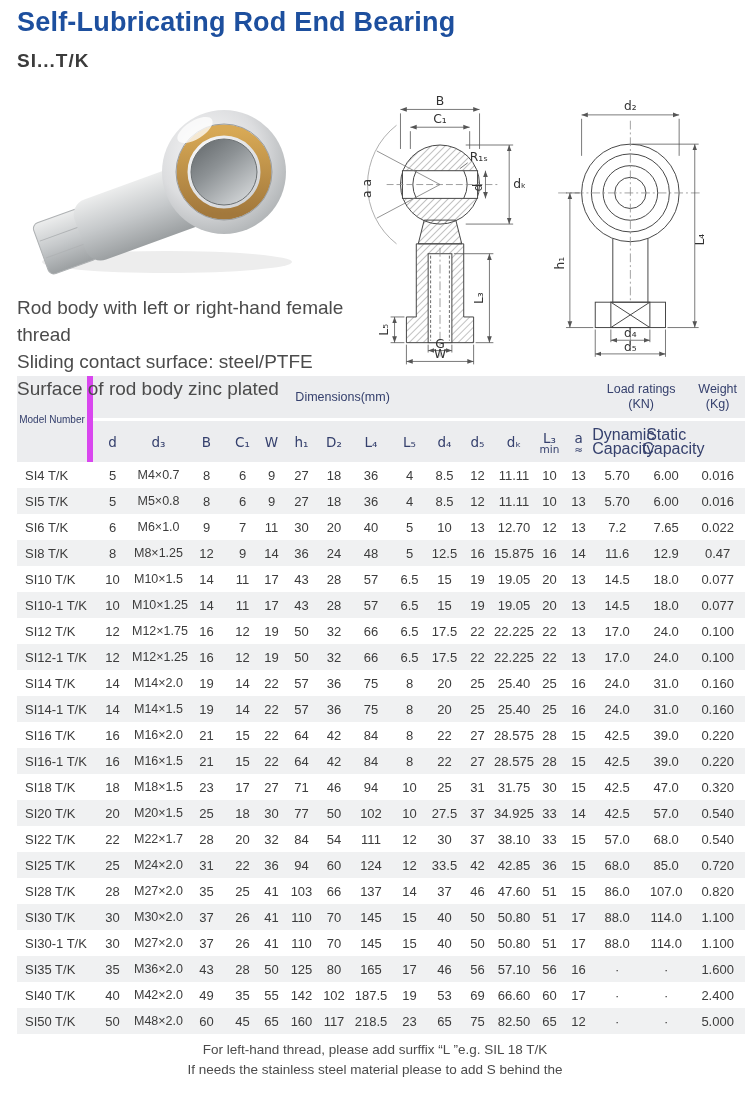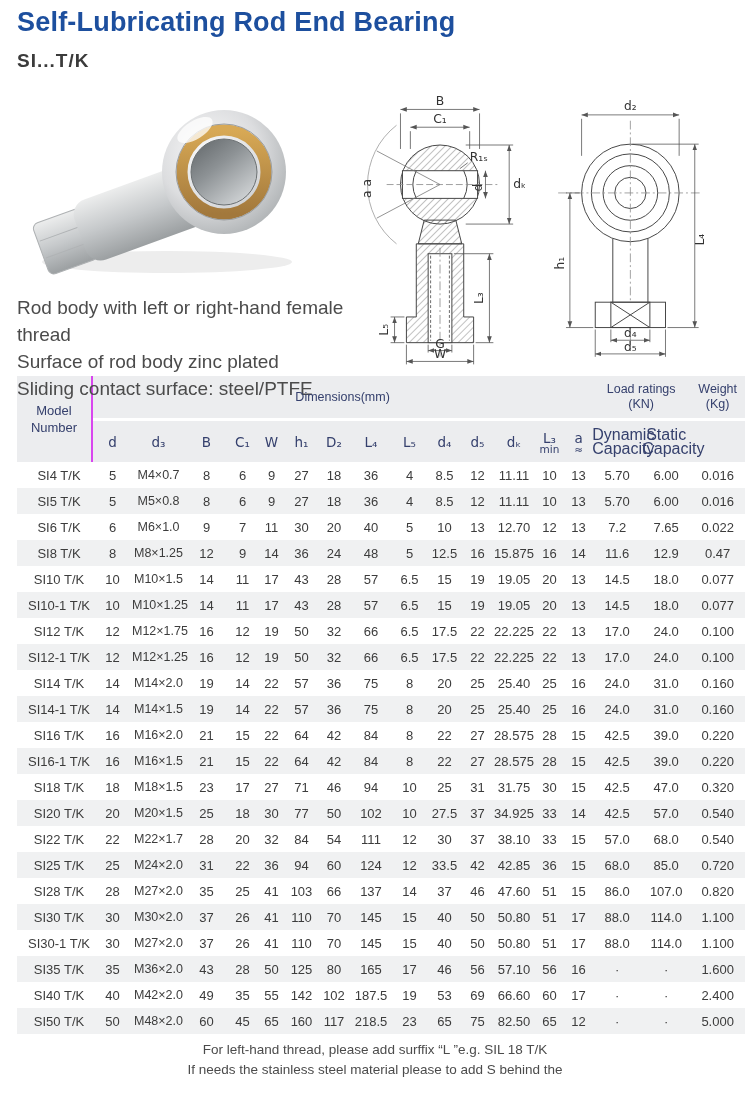--- a/index.html
+++ b/index.html
@@ -16,27 +16,27 @@
   .photo-wrap{width:320px;height:190px;}
   .desc{margin-top:10px;}
   .desc p{margin:0;font-size:19px;line-height:27px;color:#4b4b4b;}
   .drawing{display:block;}
   .dim-text{font-size:12.5px;fill:#333;font-family:"DejaVu Sans","Liberation Sans",sans-serif;}
   table.spec{margin-top:10px;width:728px;border-collapse:separate;border-spacing:0;
              table-layout:fixed;}
   table.spec th{background:#ecedef;color:#35406d;font-weight:normal;vertical-align:middle;
                 text-align:center;padding:0;}
   th.group{font-size:12.5px;line-height:15px;height:42px;border-bottom:3px solid #fff;}
-  th.model-h{font-size:13px;line-height:17px;border-right:2px solid #d946ef;border-bottom:none;}
+  th.model-h{font-size:10px;line-height:17px;border-right:6px solid #d946ef;border-bottom:none;}
   th.sub{font-size:13.5px;height:41px;font-family:"DejaVu Sans","Liberation Sans",sans-serif;}
   th.sub .note{display:block;font-size:10.5px;line-height:9px;margin-top:-1px;}
   th.sub.cap{font-size:16px;line-height:14px;font-family:"Liberation Sans","DejaVu Sans",sans-serif;}
   tbody td{height:26px;text-align:center;font-size:13px;color:#3c3c3c;padding:0;
            font-family:"Liberation Sans","DejaVu Sans",sans-serif;}
-  tbody td.model{text-align:center;padding-left:8px;}
+  tbody td.model{text-align:left;padding-left:8px;}
   tbody td:nth-child(3){font-size:12.5px;margin-left:16px;}
   tbody tr:nth-child(even) td{background:#f0f1f2;}
   .notes{margin-top:6px;text-align:center;}
   .notes p{margin:0;font-size:13.5px;line-height:20px;color:#4b4b4b;}
 </style>
 </head>
 <body>
 
 <div class="page">
 
@@ -78,22 +78,22 @@
         </g>
         <circle cx="207" cy="82" r="62" fill="url(#headG)"></circle>
         <circle cx="207" cy="82" r="42" fill="none" stroke="url(#brassG)" stroke-width="11"></circle>
         <circle cx="207" cy="82" r="48" fill="none" stroke="#9b9ea0" stroke-width="1"></circle>
         <circle cx="207" cy="82" r="33" fill="url(#boreG)" stroke="#6b7072"></circle>
         <ellipse cx="178" cy="40" rx="20" ry="9" fill="#ffffff" opacity="0.75" transform="rotate(-32 178 40)"></ellipse>
       </svg>
 
       <div class="desc">
         <p>Rod body with left or right-hand female thread</p>
+        <p>Sliding contact surface: steel/PTFE</p>
         <p>Surface of rod body zinc plated</p>
-        <p>Sliding contact surface: steel/PTFE</p>
       </div>
     </div>
 
     <div class="right-col">
 
       <svg class="drawing" viewBox="0 0 170 276" width="168" height="276">
         <defs>
           <pattern id="hatch" width="5" height="5" patternTransform="rotate(45)" patternUnits="userSpaceOnUse">
             <line x1="0" y1="0" x2="0" y2="5" stroke="#777" stroke-width="0.9"></line>
           </pattern>

